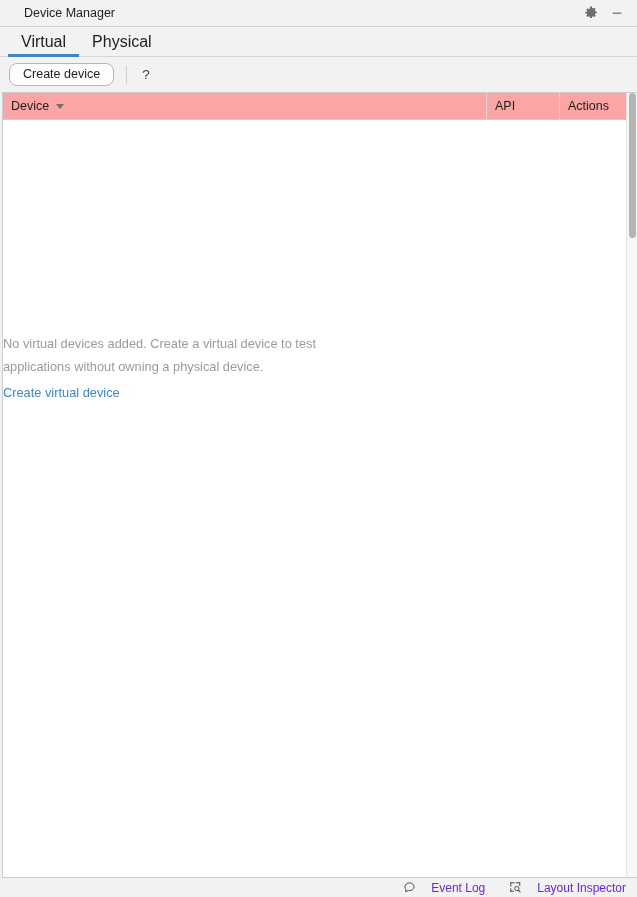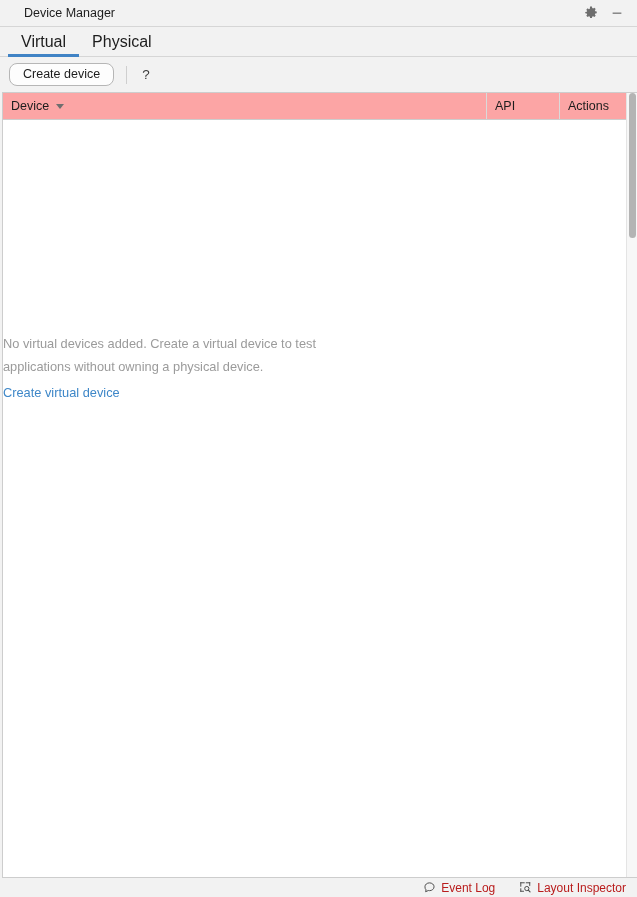--- a/index.html
+++ b/index.html
@@ -248,23 +248,23 @@
     display: flex;
     align-items: center;
     justify-content: flex-end;
     padding-right: 11px;
     gap: 24px;
     box-sizing: border-box;
   }
   .status-item {
     display: flex;
     align-items: center;
-    gap: 5px;
+    gap: 15px;
     font-size: 12px;
-    color: #b91c1c;
+    color: #6d28d9;
     cursor: default;
     white-space: nowrap;
   }
   .status-item svg { display: block; }
 </style>
 </head>
 <body>
 
 <div class="window">
 

